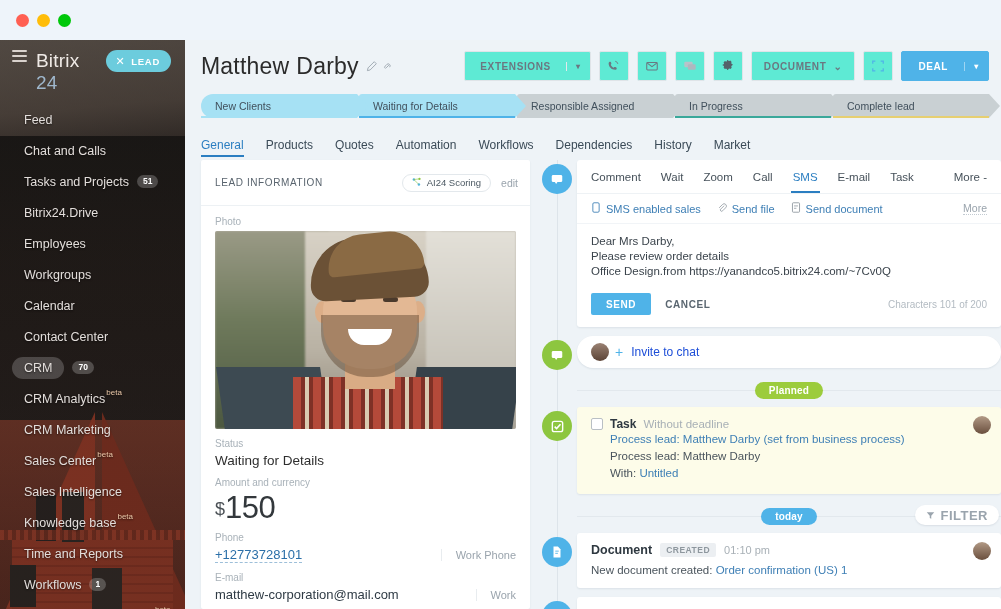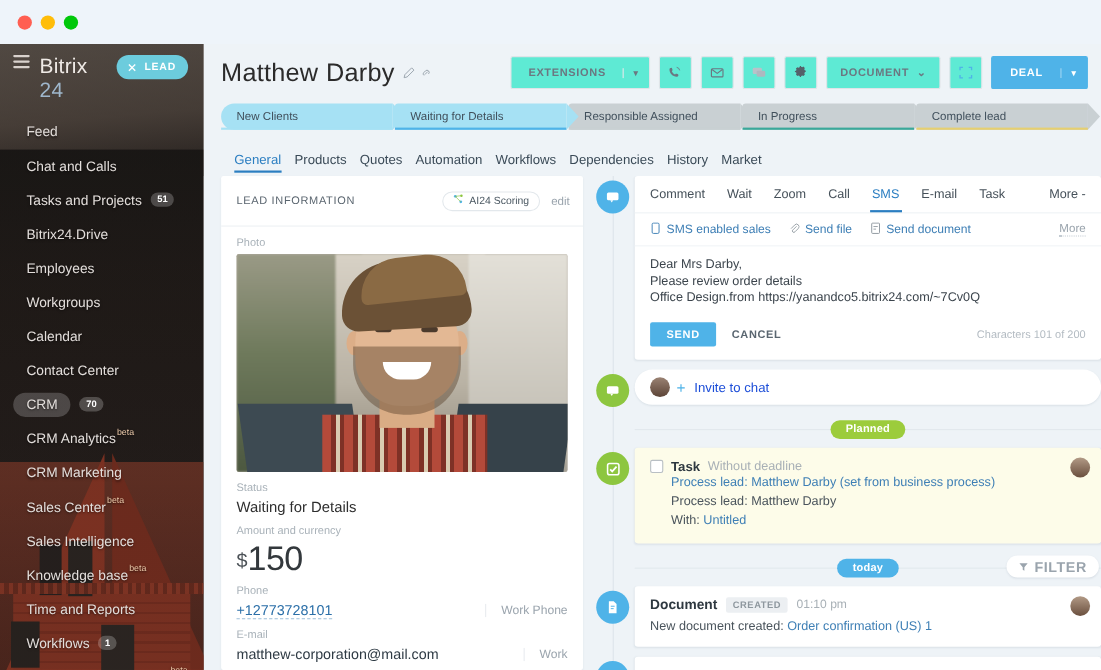--- a/index.html
+++ b/index.html
@@ -131,21 +131,21 @@
   .stage:first-child { border-radius: 12px 0 0 12px; }
   .stage::after {
     content: ""; position: absolute; right: -11px; top: 0; width: 0; height: 0;
     border-top: 12px solid transparent; border-bottom: 12px solid transparent;
     z-index: 1;
   }
   .stage .txt { position: relative; z-index: 2; overflow: hidden; text-overflow: ellipsis; white-space: nowrap; }
   .stage .bar { position: absolute; left: 0; right: 0; bottom: 0; height: 2px; }
 
   
-  .tabs { display: flex; align-items: center; gap: 12px; padding: 8px 16px 0 28px; height: 38px; }
+  .tabs { display: flex; align-items: center; gap: 22px; padding: 8px 16px 0 16px; height: 38px; }
   .tab { font-size: 12px; color: #3a4a57; position: relative; height: 100%; display:flex; align-items:center; }
   .tab.active { color: #2b7ec1; }
   .tab.active::after { content:""; position:absolute; left:0; right:0; bottom: 3px; height: 2px; background:#2b7ec1; }
 
   
   .content { flex: 1; display: flex; gap: 9px; padding: 0 0 0 16px; min-height: 0; }
 
   .leftcard {
     width: 329px; flex: 0 0 329px; background: #fff; border-radius: 2px;
     box-shadow: 0 1px 2px rgba(25,50,80,.08); display:flex; flex-direction: column; overflow: hidden;

